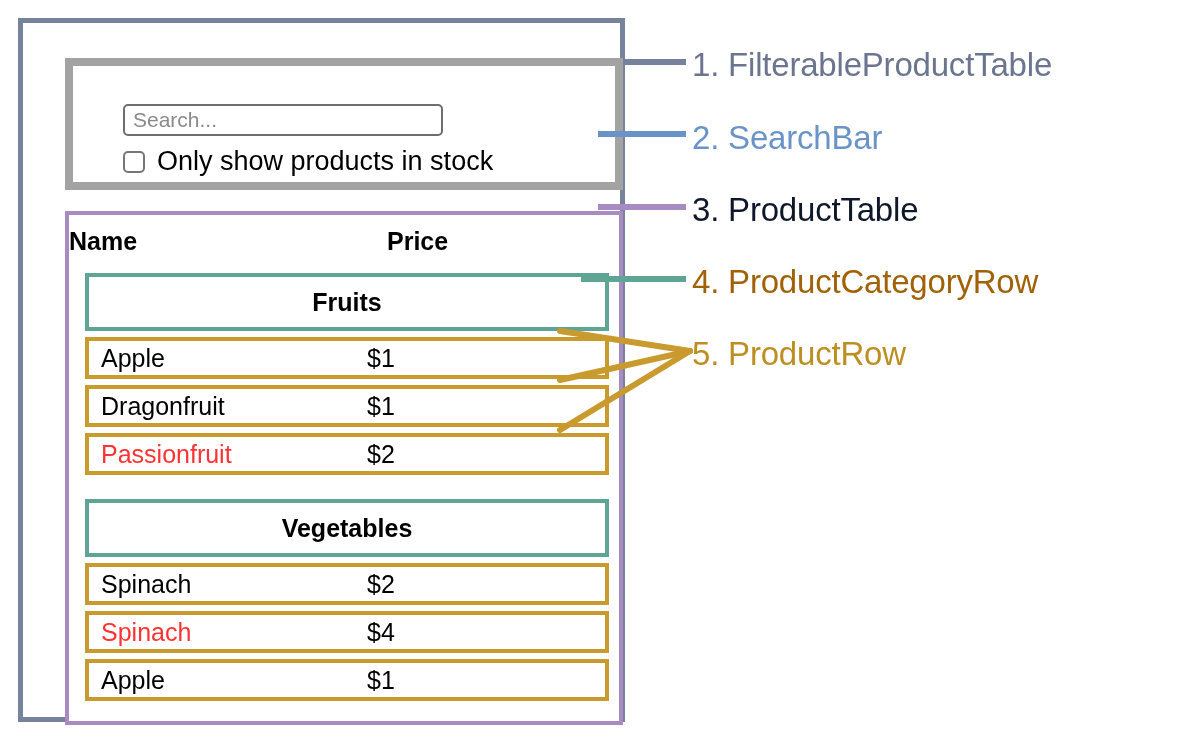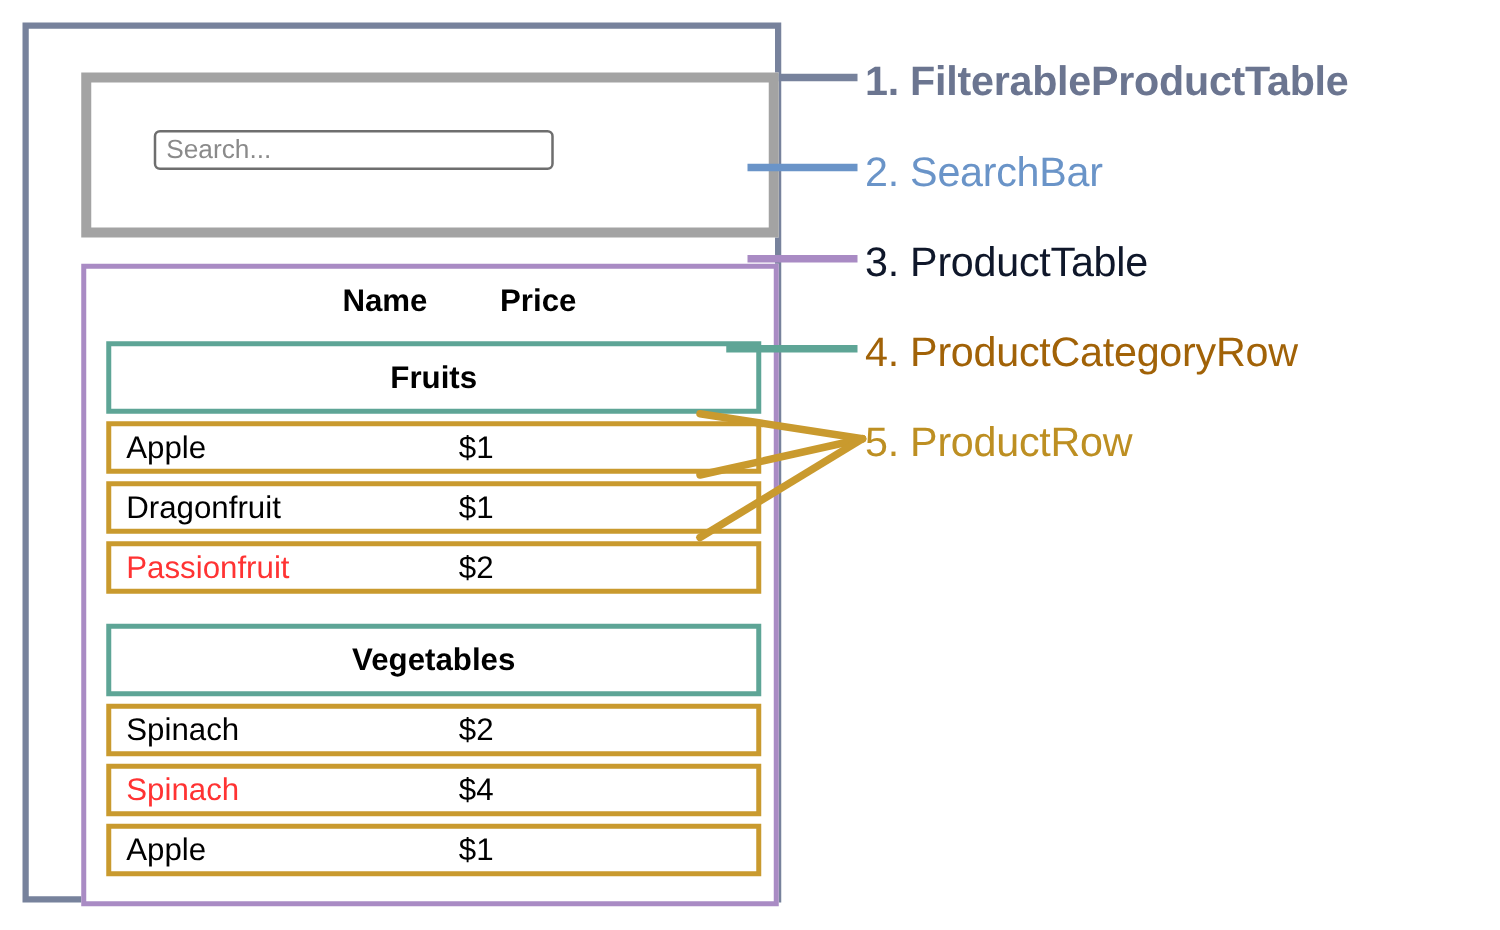--- a/index.html
+++ b/index.html
@@ -93,21 +93,21 @@
 
   .table-header {
     position: absolute;
     left: 0; top: 12px;
     width: 100%;
     display: flex;
     font-weight: bold;
     font-size: 25px;
     color: #000000;
   }
-  .th-name { width: 260px; text-align: right; padding-right: 6px; margin-left: 13px; }
+  .th-name { width: 260px; text-align: left; padding-right: 6px; }
   .th-price { margin-left: 52px; }
 
   
   .rows {
     position: absolute;
     left: 16px; top: 58px;
     width: 524px;
   }
 
   .category-row {
@@ -158,35 +158,39 @@
 
   
   .legend-label {
     position: absolute;
     font-family: "Liberation Sans", sans-serif;
     font-size: 33px;
     letter-spacing: -0.2px;
     white-space: nowrap;
     line-height: 1;
   }
-  .legend-1 { left: 692px; top: 48px;  color: #6b7590; font-weight: bold; }
+  .legend-1 { left: 692px; top: 48px;  color: #6b7590; }
   .legend-2 { left: 692px; top: 121px; color: #6a94c8; }
   .legend-3 { left: 692px; top: 193px; color: #0f172a; }
   .legend-4 { left: 692px; top: 265px; color: #a16207; }
   .legend-5 { left: 692px; top: 337px; color: #bd8f22; }
 </style>
 </head>
 <body>
 
 <div id="diagram">
 
   <div class="outer-box">
 
     <div class="searchbar-box">
       <input class="search-input" type="text" placeholder="Search..." style="">
+      <div class="stock-row">
+        <span class="checkbox"></span>
+        <span class="stock-label">Only show products in stock</span>
+      </div>
     </div>
 
     <div class="producttable-box">
       <div class="table-header">
         <span class="th-name">Name</span>
         <span class="th-price">Price</span>
       </div>
 
       <div class="rows">
 

